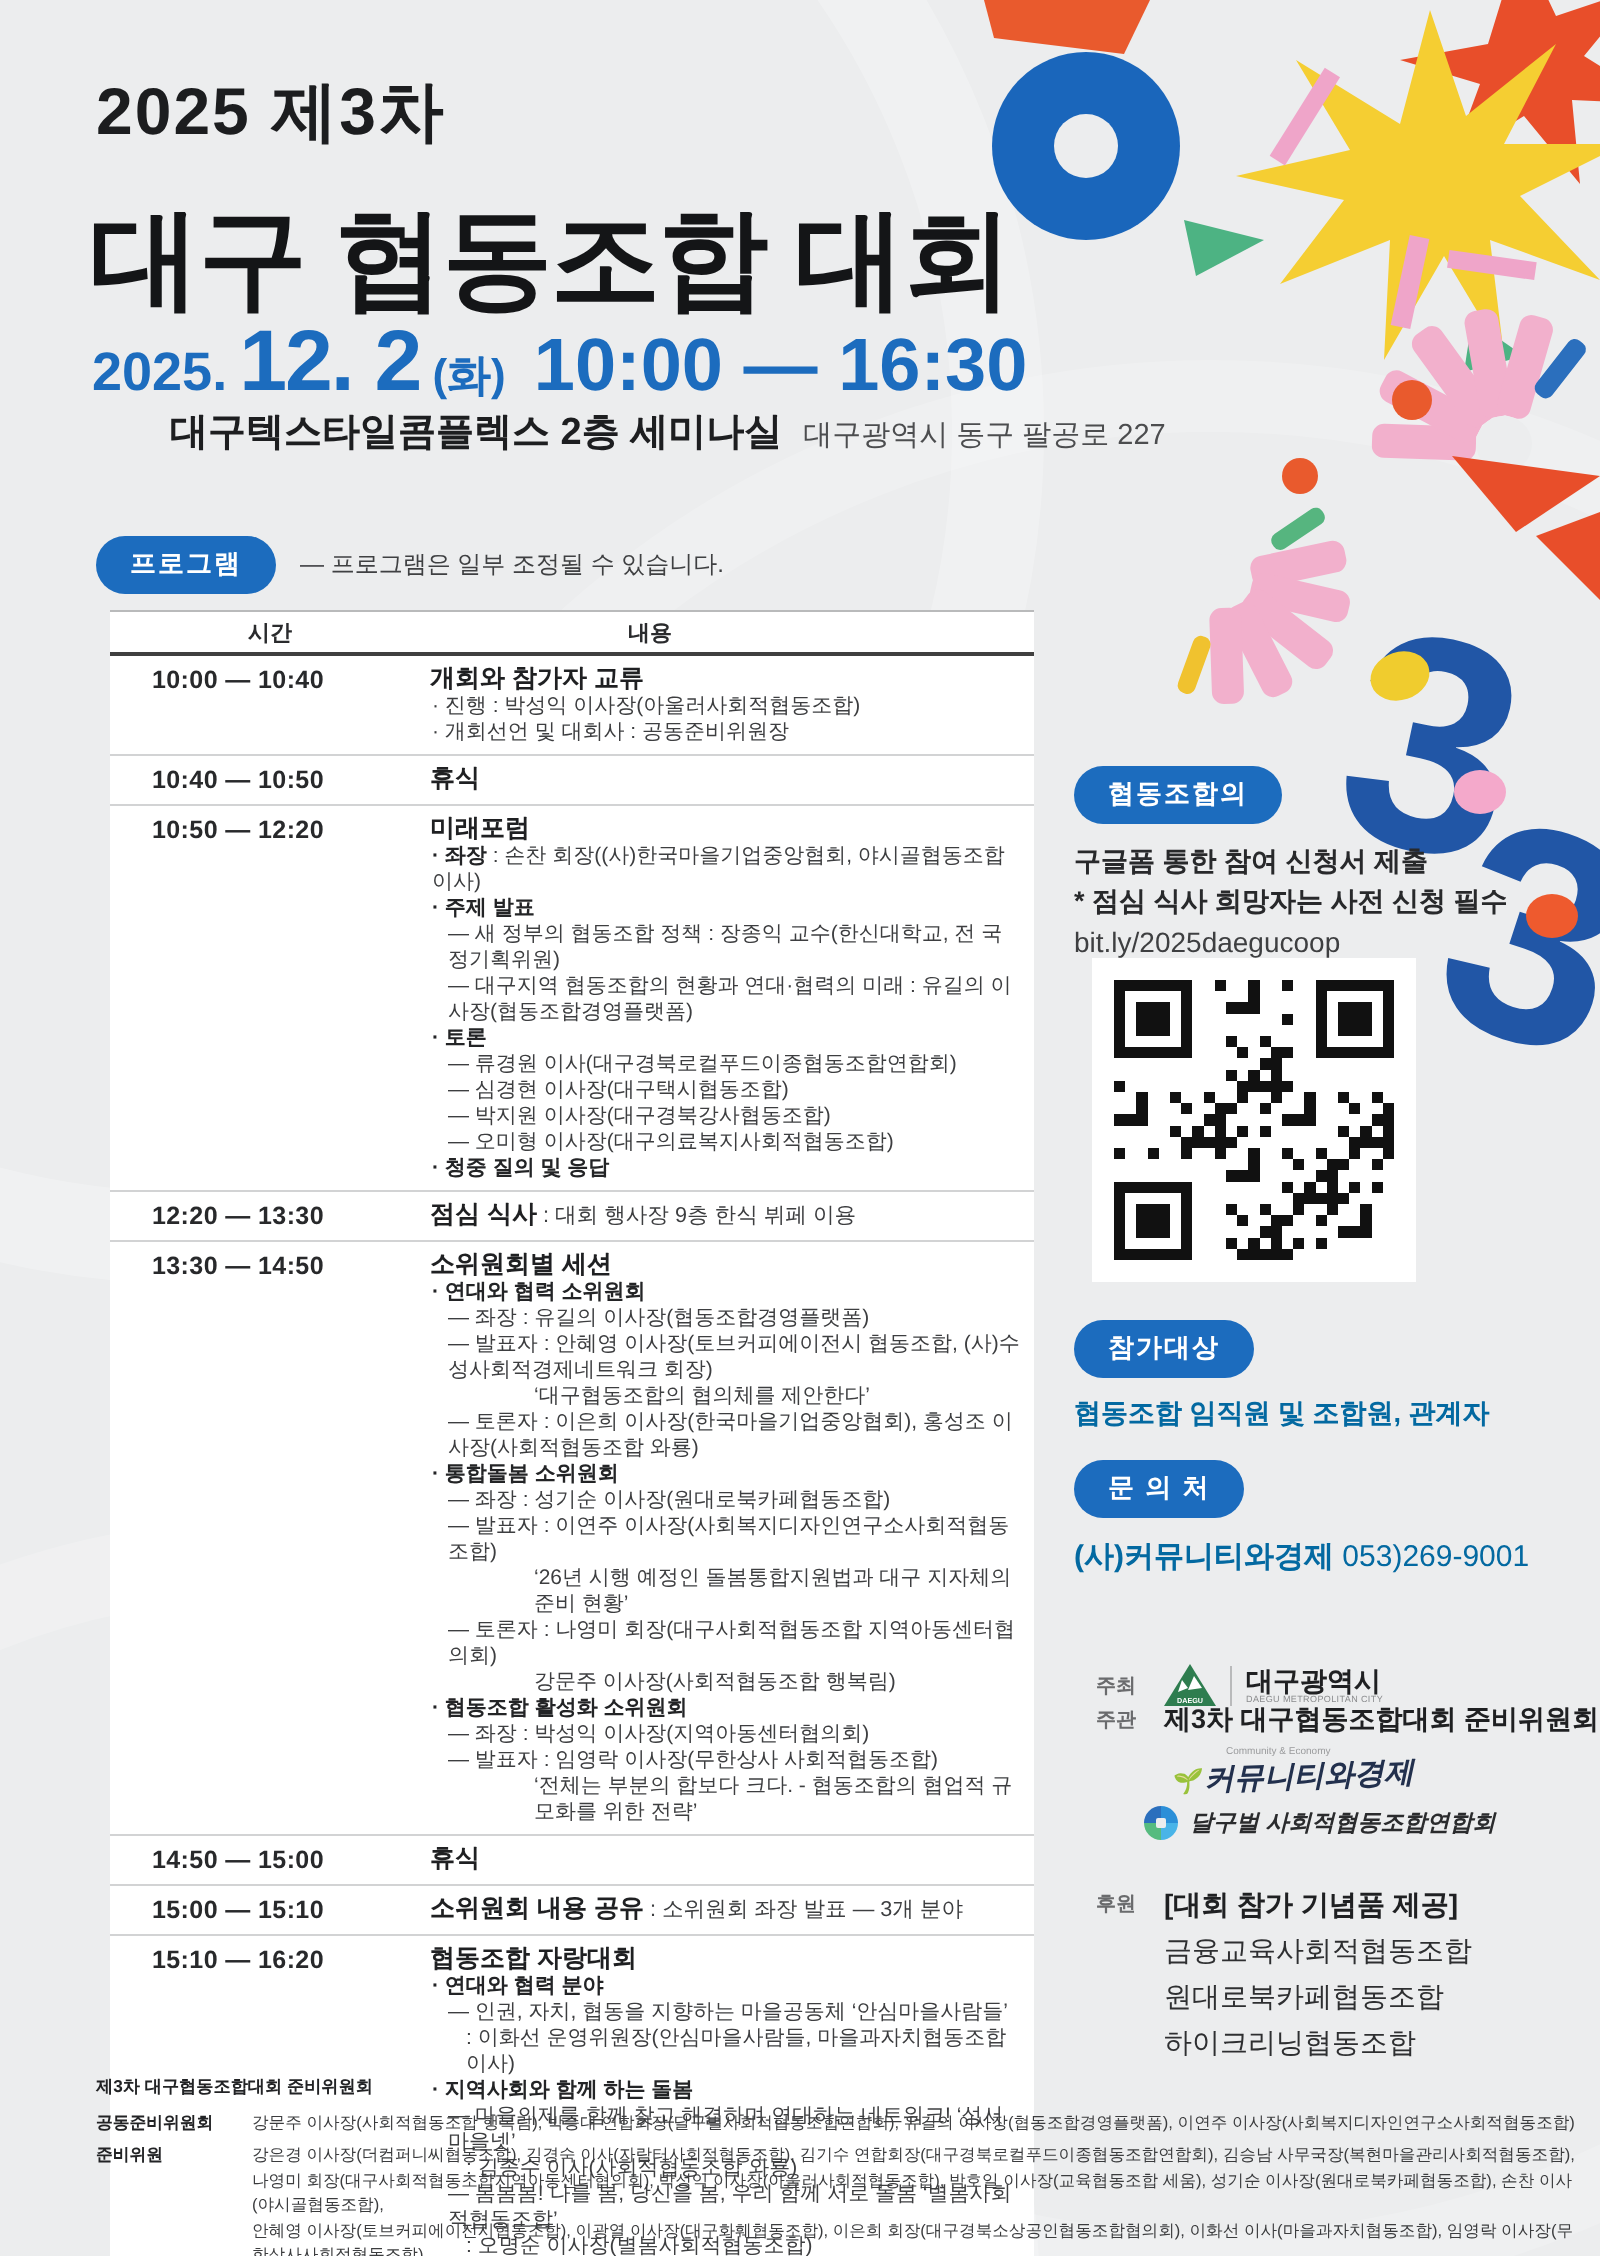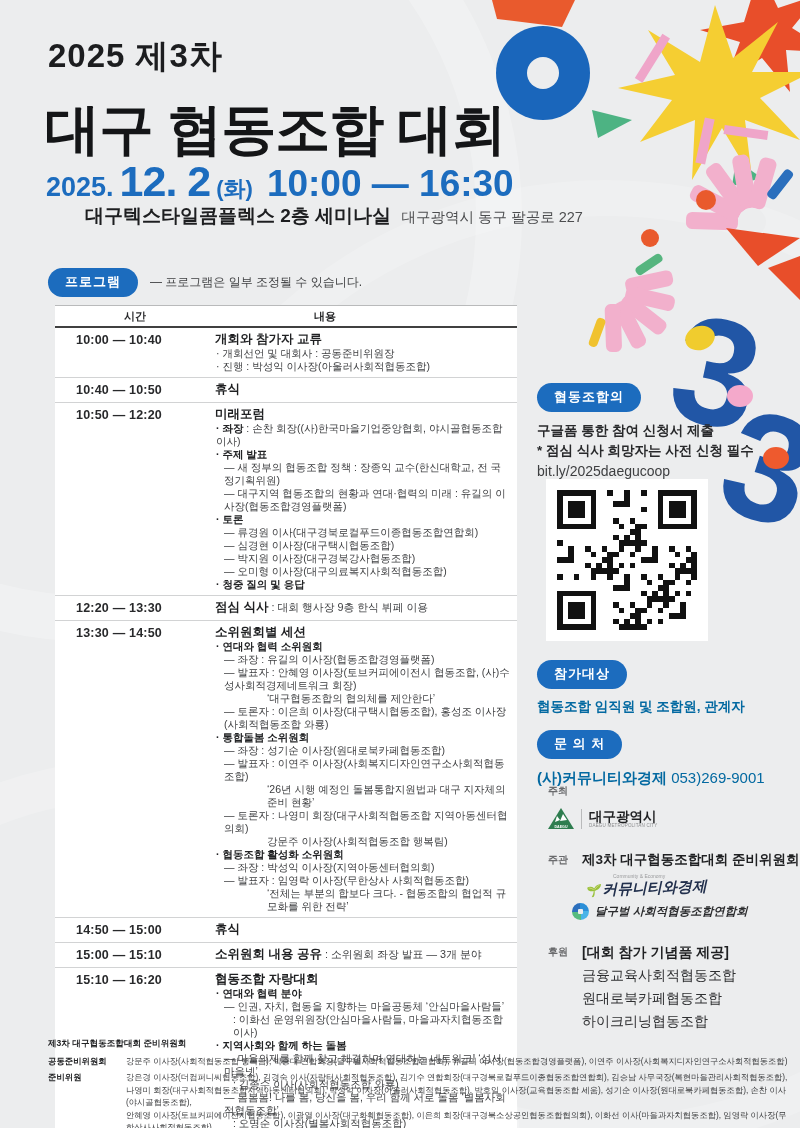--- a/index.html
+++ b/index.html
@@ -181,22 +181,22 @@
   <div class="program-table">
     <div class="thead">
       <span class="h-time">시간</span>
       <span class="h-content">내용</span>
     </div>
     <div>
         <div class="prow">
           <div class="ptime">10:00 — 10:40</div>
           <div class="pcontent">
             <div class="ptitle"><span>개회와 참가자 교류</span></div>
+            <div class="pline i0"><span class="lt">· 진행 : 박성익 이사장(아울러사회적협동조합)</span></div>
             <div class="pline i0"><span class="lt">· 개회선언 및 대회사 : 공동준비위원장</span></div>
-            <div class="pline i0"><span class="lt">· 진행 : 박성익 이사장(아울러사회적협동조합)</span></div>
           </div>
         </div>
         <div class="prow">
           <div class="ptime">10:40 — 10:50</div>
           <div class="pcontent">
             <div class="ptitle"><span>휴식</span></div>
           </div>
         </div>
         <div class="prow">
           <div class="ptime">10:50 — 12:20</div>
@@ -221,21 +221,21 @@
           </div>
         </div>
         <div class="prow">
           <div class="ptime">13:30 — 14:50</div>
           <div class="pcontent">
             <div class="ptitle"><span>소위원회별 세션</span></div>
             <div class="pline i0"><span class="lb">· 연대와 협력 소위원회</span></div>
             <div class="pline i1"><span class="lt">— 좌장 : 유길의 이사장(협동조합경영플랫폼)</span></div>
             <div class="pline i1"><span class="lt">— 발표자 : 안혜영 이사장(토브커피에이전시 협동조합, (사)수성사회적경제네트워크 회장)</span></div>
             <div class="pline i2"><span class="lt">‘대구협동조합의 협의체를 제안한다’</span></div>
-            <div class="pline i1"><span class="lt">— 토론자 : 이은희 이사장(대구택시협동조합), 홍성조 이사장(사회적협동조합 와룡)</span></div>
+            <div class="pline i1"><span class="lt">— 토론자 : 이은희 이사장(한국마을기업중앙협회), 홍성조 이사장(사회적협동조합 와룡)</span></div>
             <div class="pline i0"><span class="lb">· 통합돌봄 소위원회</span></div>
             <div class="pline i1"><span class="lt">— 좌장 : 성기순 이사장(원대로북카페협동조합)</span></div>
             <div class="pline i1"><span class="lt">— 발표자 : 이연주 이사장(사회복지디자인연구소사회적협동조합)</span></div>
             <div class="pline i2"><span class="lt">‘26년 시행 예정인 돌봄통합지원법과 대구 지자체의 준비 현황’</span></div>
             <div class="pline i1"><span class="lt">— 토론자 : 나영미 회장(대구사회적협동조합 지역아동센터협의회)</span></div>
             <div class="pline i2"><span class="lt">강문주 이사장(사회적협동조합 행복림)</span></div>
             <div class="pline i0"><span class="lb">· 협동조합 활성화 소위원회</span></div>
             <div class="pline i1"><span class="lt">— 좌장 : 박성익 이사장(지역아동센터협의회)</span></div>
             <div class="pline i1"><span class="lt">— 발표자 : 임영락 이사장(무한상사 사회적협동조합)</span></div>
             <div class="pline i2"><span class="lt">‘전체는 부분의 합보다 크다. - 협동조합의 협업적 규모화를 위한 전략’</span></div>
@@ -421,21 +421,21 @@
   </div>
 
   <div class="side s-contact" style="position:absolute;top:730px;">
     <span class="badge">문 의 처</span>
     <div class="s-text">
       <span>(사)커뮤니티와경제</span>
       <span class="num">053)269-9001</span>
     </div>
   </div>
 
-  <div class="org-row" style="top:780px;flex-direction:column;">
+  <div class="org-row" style="top:832px;">
     <span class="org-label">주최</span>
     <span class="host-logo">
       <svg width="26" height="21" viewBox="0 0 26 21">
         <polygon points="13,0 26,21 0,21" fill="#2e7d4f"></polygon>
         <polygon points="9,8 12,12 7,14" fill="#fff"></polygon>
         <polygon points="15,6 19,12 12,13" fill="#fff"></polygon>
         <text x="13" y="19.6" font-size="3.6" fill="#fff" text-anchor="middle" font-weight="700">DAEGU</text>
       </svg>
       <span class="host-sep"></span>
       <span>

